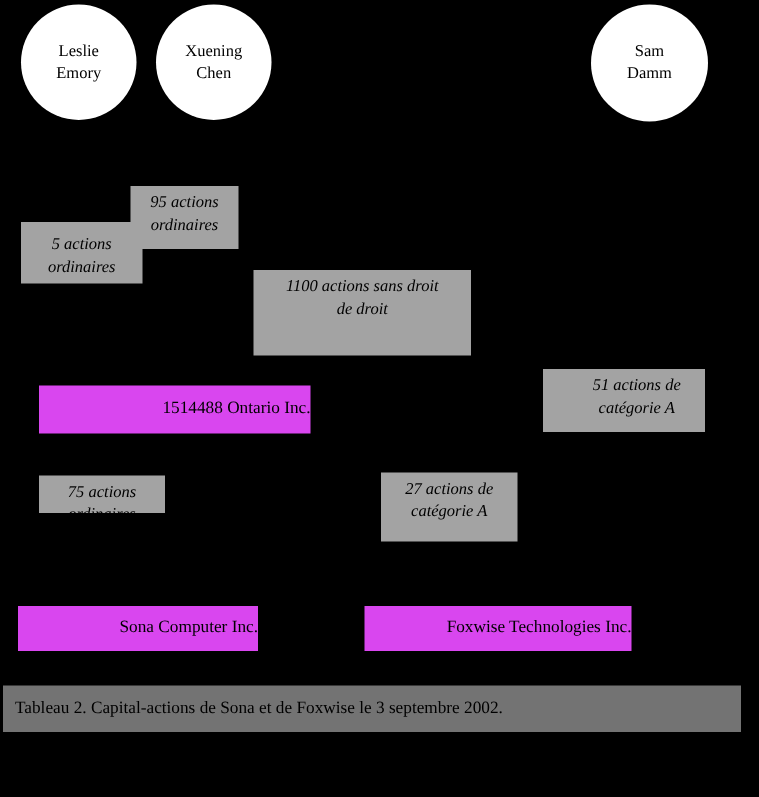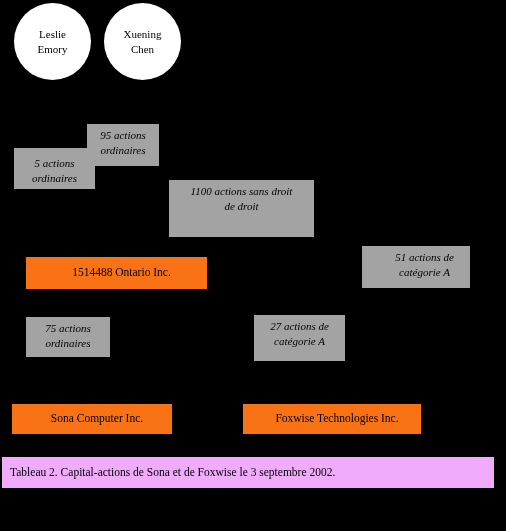--- a/index.html
+++ b/index.html
@@ -46,37 +46,37 @@
     justify-content: center;
     padding-top: 4px;
     font-style: italic;
   }
   .label-box .box-text {
     display: block;
     padding: 0 3px;
   }
   .entity-box {
     position: absolute;
-    background: #f97316;
+    background: #d946ef;
     color: #000000;
     font-size: 11.5px;
     line-height: 1.2;
     text-align: left;
     box-sizing: border-box;
     display: flex;
     align-items: center;
-    justify-content: center;
+    justify-content: flex-end;
   }
   .entity-box .box-text {
     display: block;
     padding-left: 10px;
   }
   .caption-box {
     position: absolute;
-    background: #f0abfc;
+    background: #737373;
     color: #000000;
     font-size: 11.5px;
     line-height: 1.2;
     text-align: left;
     box-sizing: border-box;
     display: flex;
     align-items: center;
     justify-content: flex-start;
   }
   .caption-box .box-text {
@@ -107,20 +107,26 @@
     </span>
   </div>
 
   <div class="node-circle" style="left:14px; top:3px; width:77px; height:77px;">
     <span class="circle-label">
       <span>Leslie</span><br>
       <span>Emory</span>
     </span>
   </div>
 
+  <div class="node-circle" style="left:394px; top:3px; width:78px; height:78px;">
+    <span class="circle-label">
+      <span>Sam</span><br>
+      <span>Damm</span>
+    </span>
+  </div>
 
   <div class="label-box" style="left:87px; top:124px; width:72px; height:42px;">
     <span class="box-text">
       <span>95 actions</span><br>
       <span>ordinaires</span>
     </span>
   </div>
 
   <div class="label-box" style="left:14px; top:148px; width:81px; height:41px;align-items:center;">
     <span class="box-text">
@@ -136,21 +142,21 @@
     </span>
   </div>
 
   <div class="label-box" style="left:362px; top:246px; width:108px; height:42px;padding-left:17px;">
     <span class="box-text">
       <span>51 actions de</span><br>
       <span>catégorie A</span>
     </span>
   </div>
 
-  <div class="label-box" style="left:26px; top:317px; width:84px; height:40px;">
+  <div class="label-box" style="left:26px; top:317px; width:84px; height:25px;">
     <span class="box-text">
       <span>75 actions</span><br>
       <span>ordinaires</span>
     </span>
   </div>
 
   <div class="label-box" style="left:254px; top:315px; width:91px; height:46px;">
     <span class="box-text">
       <span>27 actions de</span><br>
       <span>catégorie A</span>

